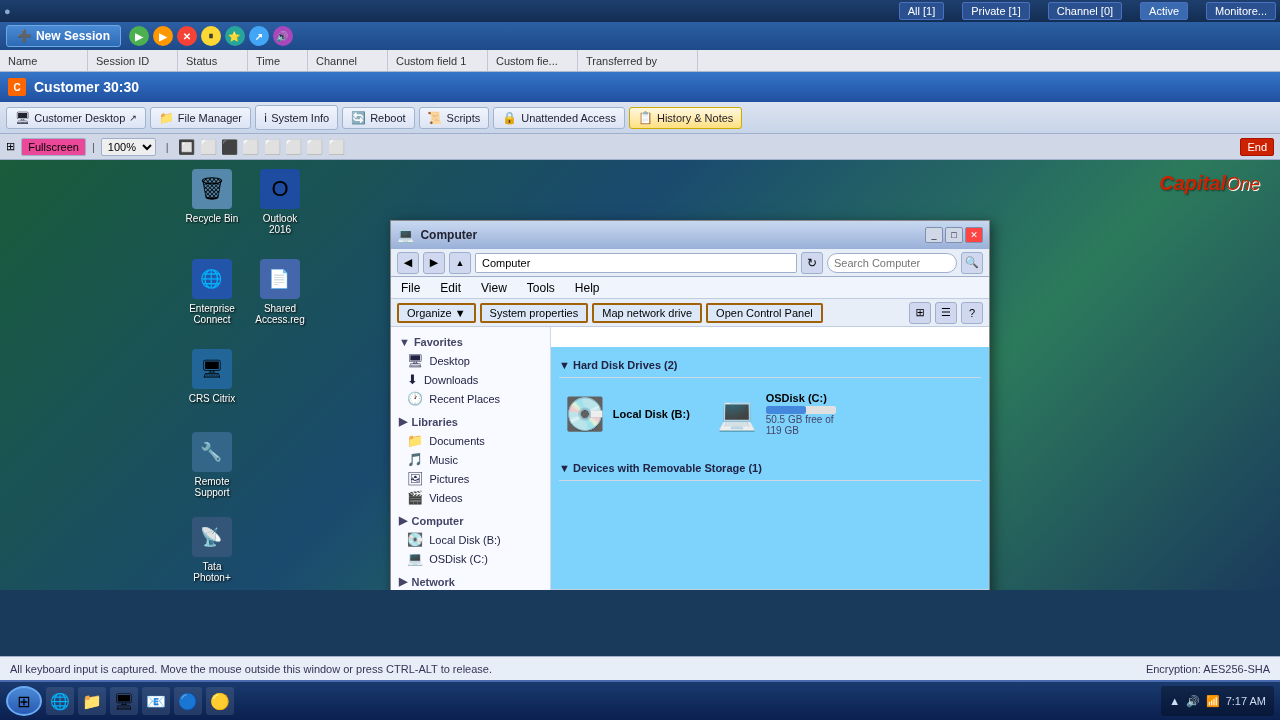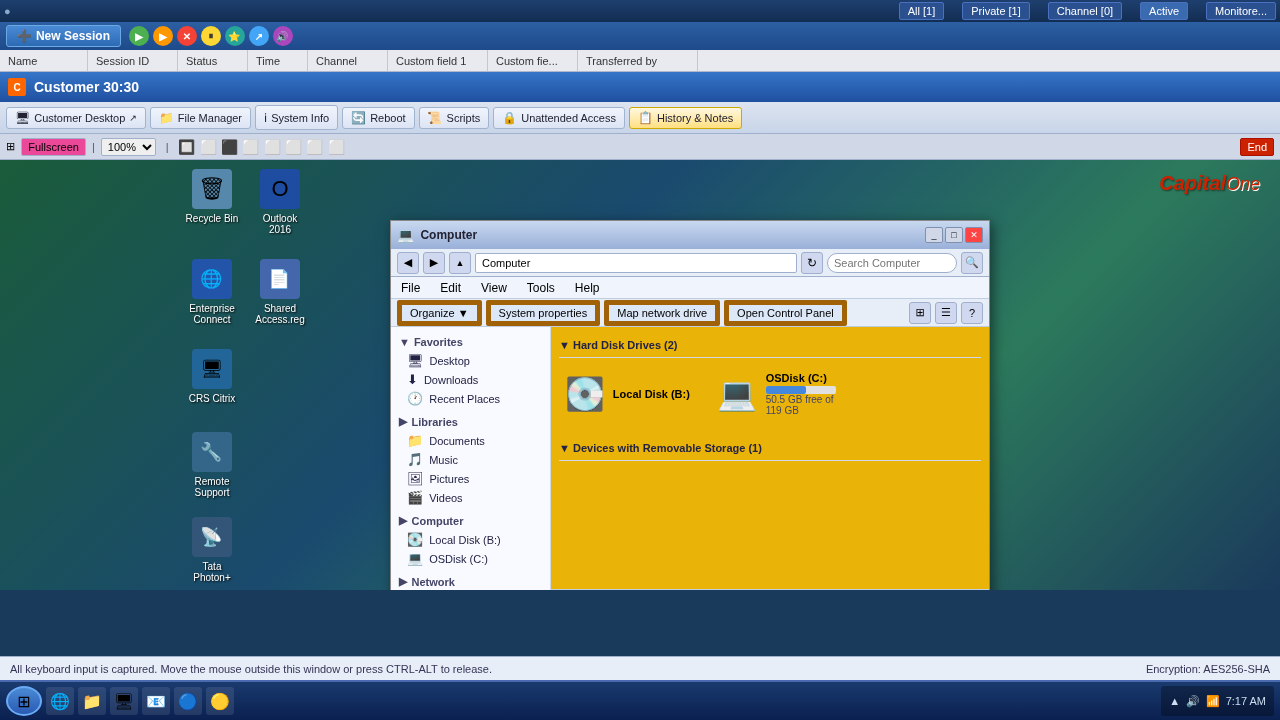--- a/index.html
+++ b/index.html
@@ -150,21 +150,21 @@
       display: flex; align-items: center; padding: 0 6px; gap: 12px; font-size: 12px;
     }
     .menu-item { cursor: pointer; padding: 2px 4px; }
 
     
     #explorer-toolbar {
       height: 28px; background: #e8eef8; border-bottom: 1px solid #c0cce0;
       display: flex; align-items: center; padding: 0 6px; gap: 4px; font-size: 11px;
     }
     .exp-tool-btn {
-      padding: 2px 8px; background: #dce8f8; border: 5px solid #a16207;
+      padding: 2px 8px; background: #dce8f8; border: 2px solid #a16207;
       border-radius: 2px; cursor: pointer; font-size: 11px;
     }
 
     
     #exp-content {
       flex: 1; display: flex; overflow: hidden;
     }
     #nav-pane {
       width: 160px; background: #f8faff; border-right: 1px solid #d0d8e8;
       overflow-y: auto; padding: 6px 0;
@@ -174,21 +174,21 @@
       display: flex; align-items: center; padding: 3px 8px; font-size: 11px;
       font-weight: bold; color: #446; cursor: pointer;
     }
     .nav-item {
       display: flex; align-items: center; gap: 6px; padding: 2px 16px;
       font-size: 11px; cursor: pointer; color: #224;
     }
     .nav-item .ni-icon { font-size: 13px; }
 
     #main-pane {
-      flex: 1; background: #eab308; overflow-y: auto; padding: 8px;
+      flex: 1; background: #7dd3fc; overflow-y: auto; padding: 8px; margin-top: 20px;
     }
     .section-header {
       font-size: 11px; font-weight: bold; color: #224; padding: 4px 0 6px 0;
       border-bottom: 1px solid #d0d8e8; margin-bottom: 8px;
     }
     .drives-grid {
       display: flex; gap: 16px; margin-bottom: 16px; flex-wrap: wrap;
     }
     .drive-item {
       display: flex; flex-direction: column; align-items: center;

